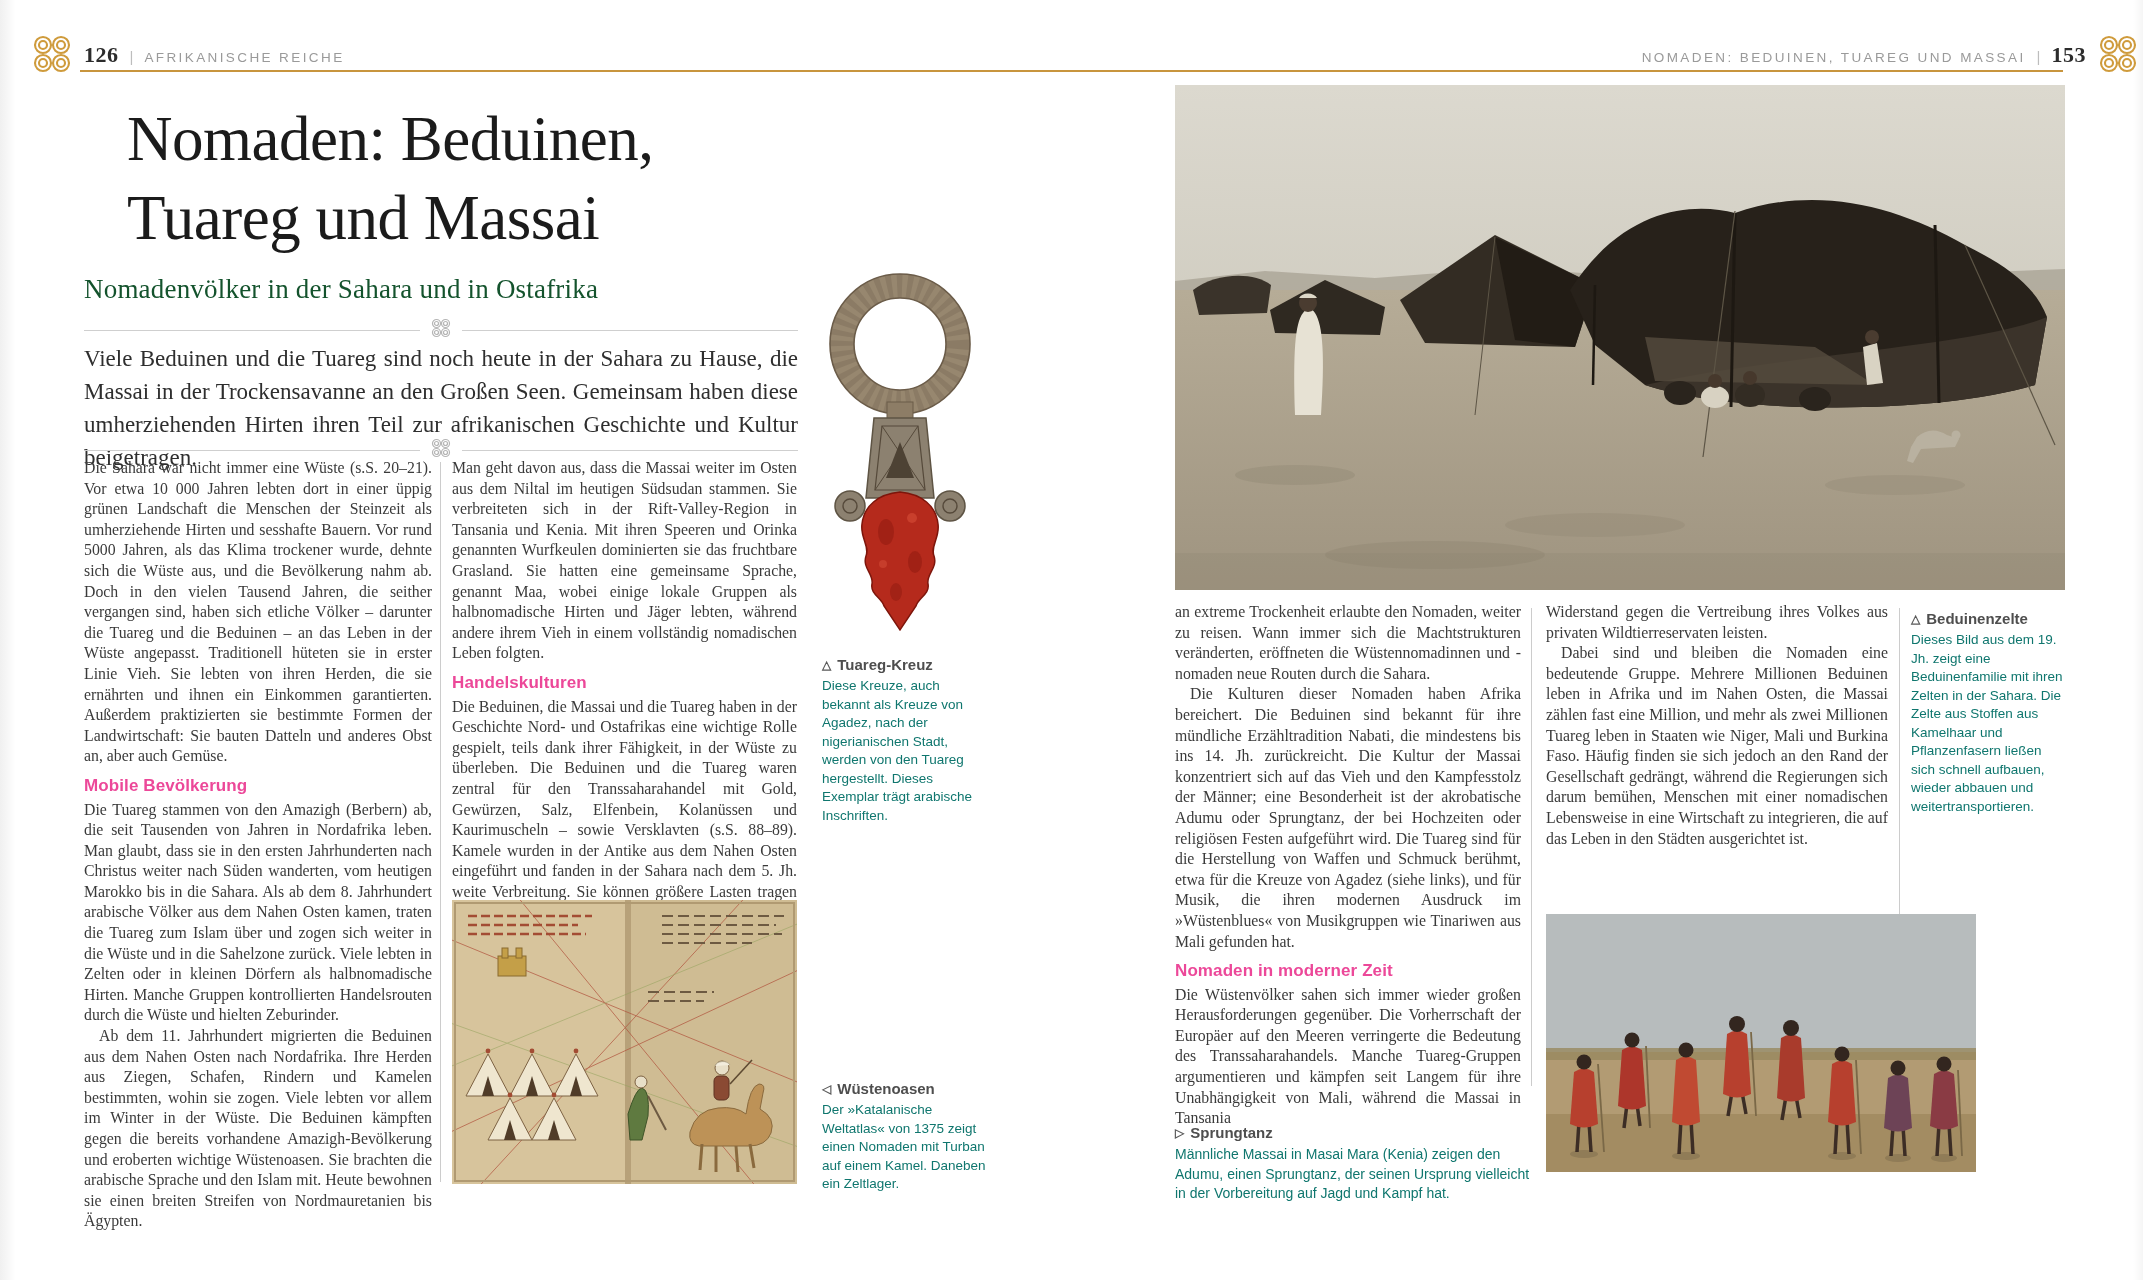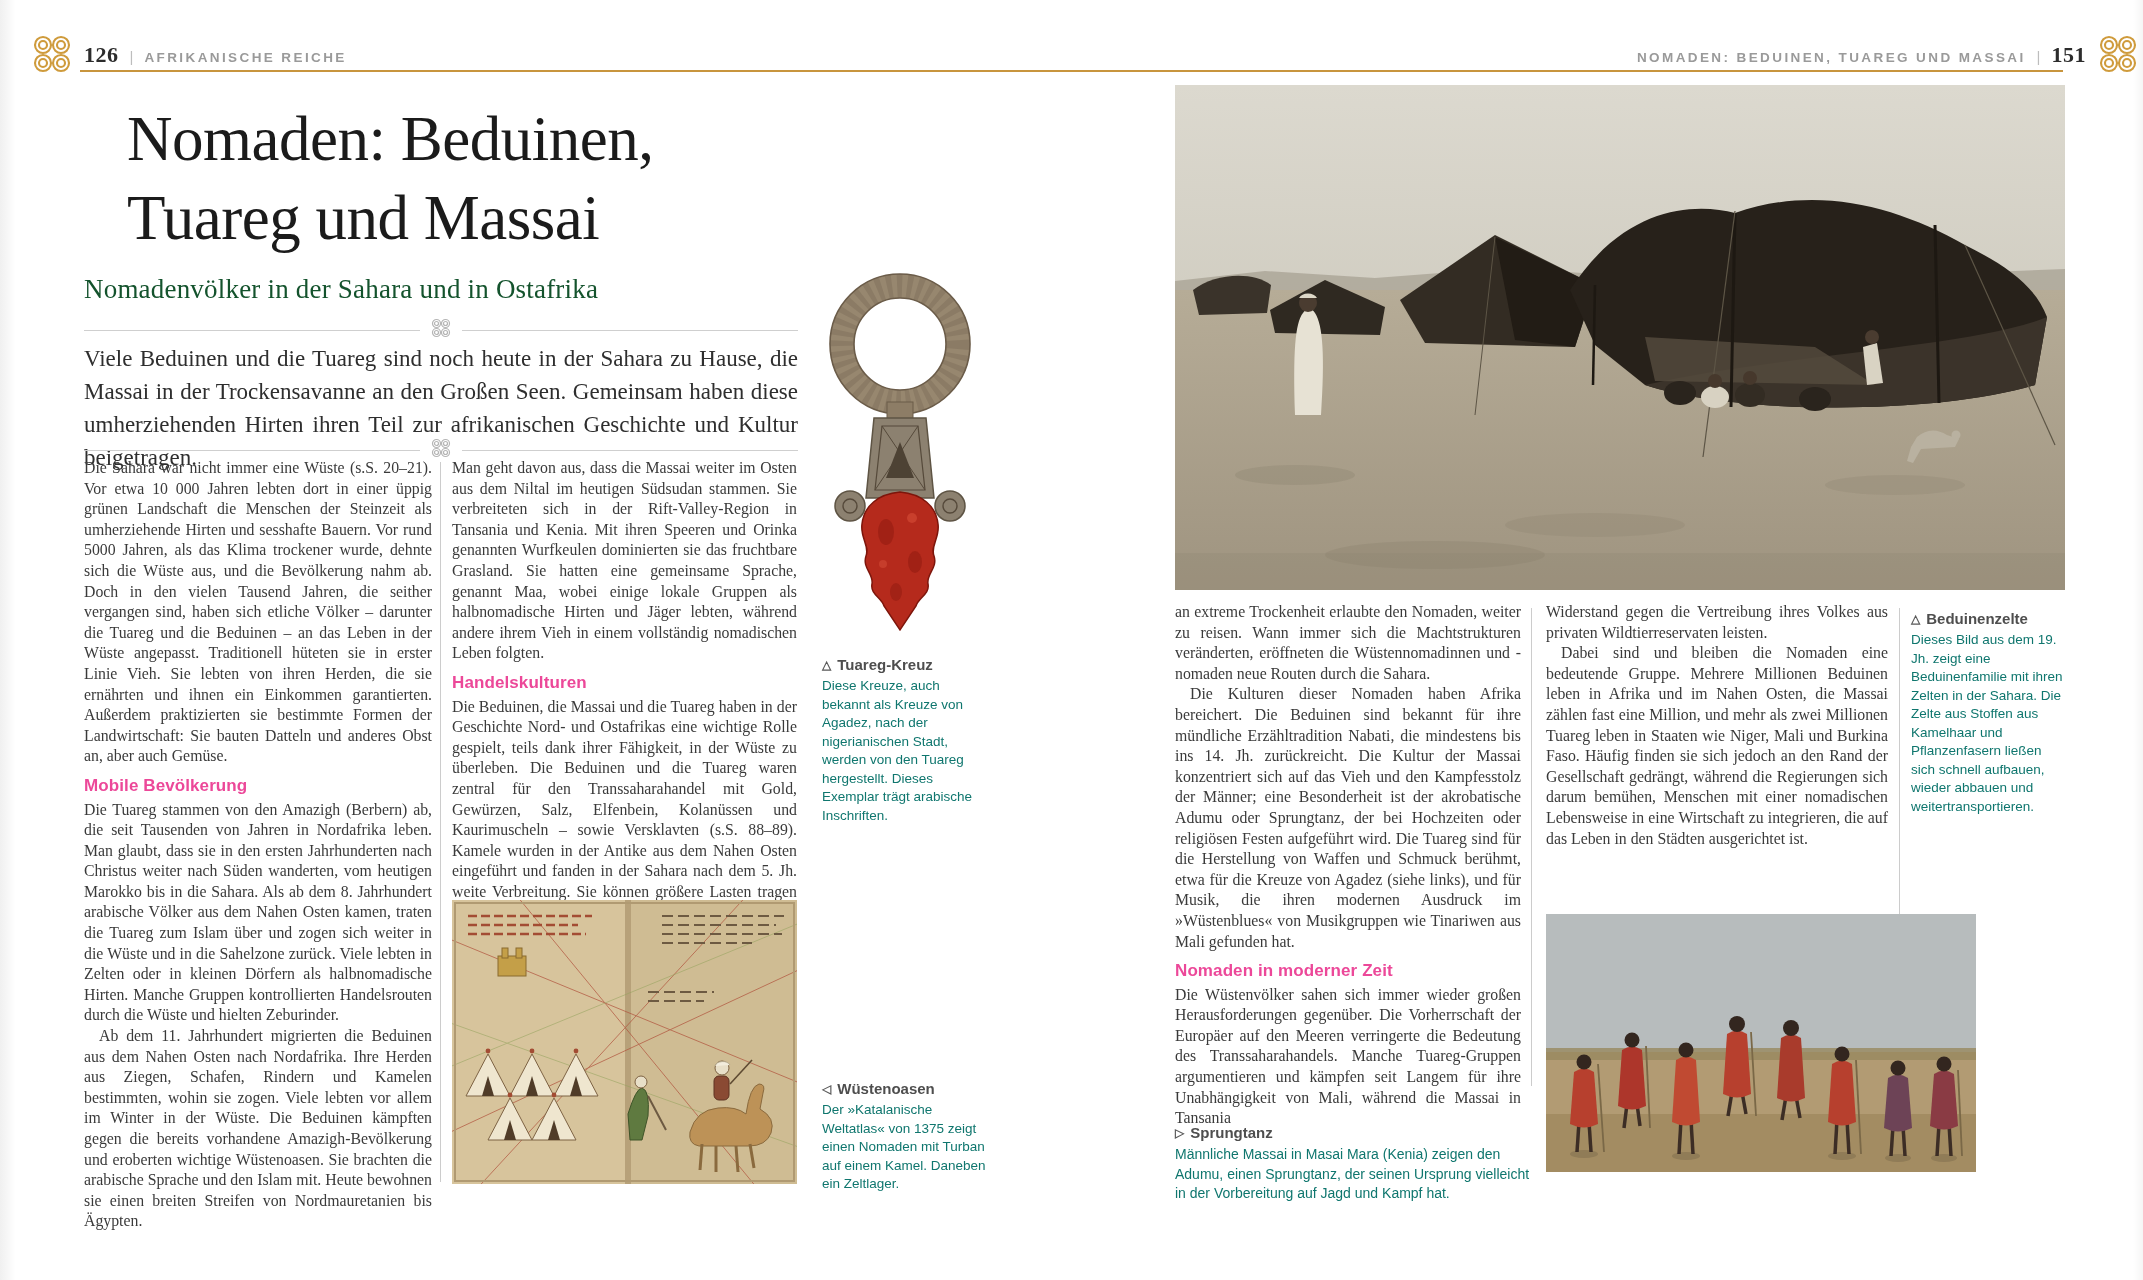--- a/index.html
+++ b/index.html
@@ -3,21 +3,21 @@
 <meta charset="utf-8">
 <style>
   html,body{margin:0;padding:0;background:#ffffff;}
   body{width:2143px;height:1280px;position:relative;overflow:hidden;
        font-family:"Liberation Serif", serif;color:#3a3a3a;}
   .abs{position:absolute;}
   
   .hdr{display:flex;align-items:baseline;font-family:"Liberation Sans",sans-serif;}
   .pgnum{font-family:"Liberation Serif",serif;font-size:22px;font-weight:600;color:#2c2c2c;letter-spacing:.5px;}
   .hsep{color:#bdbdbd;font-size:15px;margin:0 11px;}
-  .hsec{font-size:13.5px;letter-spacing:2.4px;color:#9a9a9a;font-weight:bold;}
+  .hsec{font-size:13.5px;letter-spacing:2.4px;color:#9a9a9a;}
   .goldrule{height:2px;background:#c8953e;}
   
   .title{font-size:63px;line-height:79px;color:#1b1b1b;letter-spacing:-0.5px;margin-left:43px;}
   .subtitle{font-family:Liberation Serif, serif;font-size:27px;color:#14532d;letter-spacing:.2px;}
   
   .divider{display:flex;align-items:center;gap:10px;}
   .divider .ln{flex:1;height:1px;background:#cfcfcf;}
   
   .intro{font-size:23px;line-height:33px;color:#2e2e2e;text-align:justify;}
   
@@ -61,21 +61,21 @@
     </svg>
 </div>
 <div class="abs hdr" style="left:84px;top:42px;">
   <span class="pgnum">126</span>
   <span class="hsep">|</span>
   <span class="hsec">AFRIKANISCHE REICHE</span>
 </div>
 <div class="abs hdr" style="right:57px;top:42px;">
   <span class="hsec">NOMADEN: BEDUINEN, TUAREG UND MASSAI</span>
   <span class="hsep">|</span>
-  <span class="pgnum">151</span>
+  <span class="pgnum">153</span>
 </div>
 <div class="abs" style="left:2096px;top:34px;">
   <svg viewBox="0 0 44 40" width="44" height="40">
       <g fill="none" stroke="#cf9b3c" stroke-width="2.1">
     <circle cx="13" cy="11" r="8"></circle>
         <circle cx="13" cy="11" r="4"></circle>
     <circle cx="31" cy="11" r="8"></circle>
         <circle cx="31" cy="11" r="4"></circle>
     <circle cx="13" cy="29" r="8"></circle>
         <circle cx="13" cy="29" r="4"></circle>

